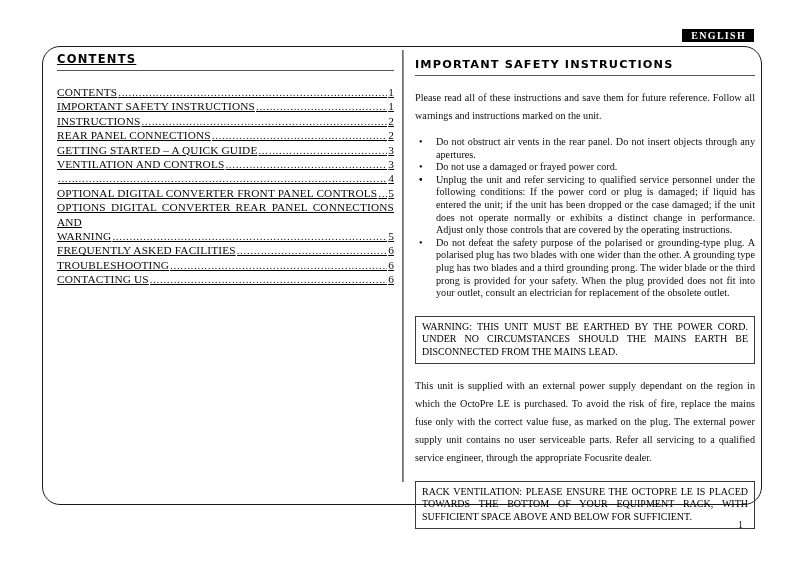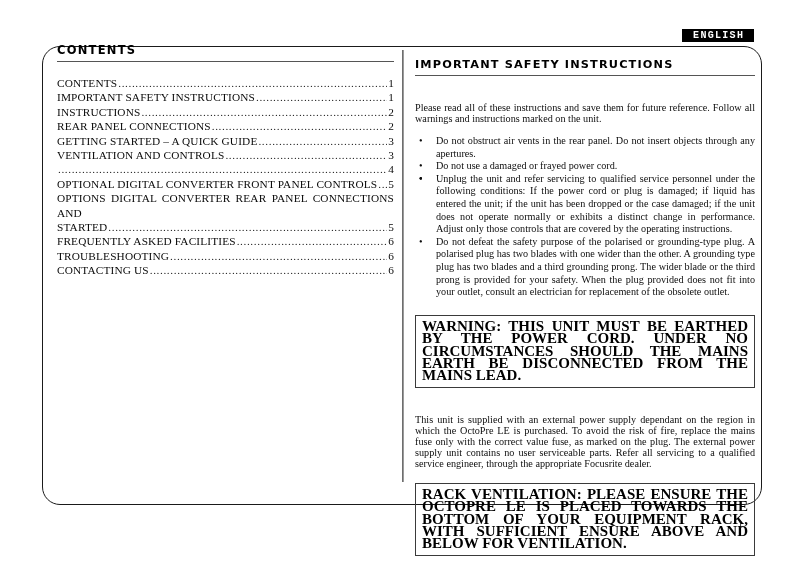--- a/index.html
+++ b/index.html
@@ -24,21 +24,21 @@
     height: 13px;
     background: #000000;
     border: 1px solid #000000;
     box-sizing: border-box;
     display: flex;
     align-items: center;
     justify-content: center;
   }
   #lang-tab .label {
     color: #ffffff;
-    font-family: Liberation Mono, monospace;
+    font-family: Liberation Serif, serif;
     font-size: 10px;
     font-weight: bold;
     letter-spacing: 1.3px;
     line-height: 1;
     text-indent: 1.3px;
     text-align: right;
   }
 
   
   #page-frame {
@@ -65,22 +65,23 @@
     box-sizing: border-box;
   }
 
   
   .column {
     position: absolute;
     box-sizing: border-box;
   }
   #left-column {
     left: 57px;
-    top: 43px;
+    top: 52px;
     width: 337px;
+    text-decoration: underline;
   }
   #right-column {
     left: 415px;
     top: 58px;
     width: 340px;
   }
 
   
   .section-heading {
     font-family: "DejaVu Sans", sans-serif;
@@ -136,23 +137,23 @@
     flex: 0 0 auto;
     white-space: nowrap;
   }
   .toc-entry.wrap .toc-second {
     display: flex;
     align-items: baseline;
   }
 
   
   .body-para {
-    margin-top: 26px;
+    margin-top: 13px;
     font-size: 10.2px;
-    line-height: 11px;
+    line-height: 18px;
     text-align: justify;
     color: #0d0d0d;
   }
   #bullet-list {
     margin-top: 11px;
     list-style: none;
     padding: 0;
   }
   #bullet-list li {
     position: relative;
@@ -169,23 +170,23 @@
     top: 0;
     font-size: 10.2px;
     line-height: 12.6px;
   }
 
   
   .notice-box {
     margin-top: 15px;
     border: 1.3px solid #3a3a3a;
     padding: 4px 6px 5px 6px;
-    font-size: 15px;
+    font-size: 10px;
     line-height: 12.4px;
-    font-weight: bold;
+    font-weight: normal;
     text-align: justify;
     color: #000000;
     box-sizing: border-box;
   }
   #warning-box { margin-top: 16px; }
   #rack-box { margin-top: 14px; }
 
   
   #page-number {
     position: absolute;
@@ -244,21 +245,21 @@
         <span class="toc-page">4</span>
       </div>
       <div class="toc-entry">
         <span class="toc-title">OPTIONAL DIGITAL CONVERTER FRONT PANEL CONTROLS</span>
         <span class="toc-dots">........................................................................................................................................................................................................</span>
         <span class="toc-page">5</span>
       </div>
       <div class="toc-entry wrap">
         <span class="toc-title">OPTIONS DIGITAL CONVERTER REAR PANEL CONNECTIONS AND</span>
         <div class="toc-second">
-          <span>STARTED</span>
+          <span>WARNING</span>
           <span class="toc-dots">........................................................................................................................................................................................................</span>
           <span class="toc-page">5</span>
         </div>
       </div>
       <div class="toc-entry">
         <span class="toc-title">FREQUENTLY ASKED FACILITIES</span>
         <span class="toc-dots">........................................................................................................................................................................................................</span>
         <span class="toc-page">6</span>
       </div>
       <div class="toc-entry">
@@ -280,16 +281,16 @@
   <ul id="bullet-list">
       <li><span class="bullet-dot">•</span><span>Do not obstruct air vents in the rear panel. Do not insert objects through any apertures.</span></li>
       <li><span class="bullet-dot">•</span><span>Do not use a damaged or frayed power cord.</span></li>
       <li><span class="bullet-dot">•</span></li>
       <li><span class="bullet-dot">•</span></li>
       <li><span class="bullet-dot">•</span><span>Unplug the unit and refer servicing to qualified service personnel under the following conditions: If the power cord or plug is damaged; if liquid has entered the unit; if the unit has been dropped or the case damaged; if the unit does not operate normally or exhibits a distinct change in performance. Adjust only those controls that are covered by the operating instructions.</span></li>
       <li><span class="bullet-dot">•</span><span>Do not defeat the safety purpose of the polarised or grounding-type plug. A polarised plug has two blades with one wider than the other. A grounding type plug has two blades and a third grounding prong. The wider blade or the third prong is provided for your safety. When the plug provided does not fit into your outlet, consult an electrician for replacement of the obsolete outlet.</span></li>
     </ul>
   <div class="notice-box" id="warning-box">WARNING: THIS UNIT MUST BE EARTHED BY THE POWER CORD. UNDER NO CIRCUMSTANCES SHOULD THE MAINS EARTH BE DISCONNECTED FROM THE MAINS LEAD.</div>
   <div class="body-para">This unit is supplied with an external power supply dependant on the region in which the OctoPre LE is purchased. To avoid the risk of fire, replace the mains fuse only with the correct value fuse, as marked on the plug. The external power supply unit contains no user serviceable parts. Refer all servicing to a qualified service engineer, through the appropriate Focusrite dealer.</div>
-  <div class="notice-box" id="rack-box">RACK VENTILATION: PLEASE ENSURE THE OCTOPRE LE IS PLACED TOWARDS THE BOTTOM OF YOUR EQUIPMENT RACK, WITH SUFFICIENT ENSURE ABOVE AND BELOW FOR VENTILATION.</div>
+  <div class="notice-box" id="rack-box">RACK VENTILATION: PLEASE ENSURE THE OCTOPRE LE IS PLACED TOWARDS THE BOTTOM OF YOUR EQUIPMENT RACK, WITH SUFFICIENT SPACE ABOVE AND BELOW FOR SUFFICIENT.</div>
 </div>
 
 <div id="page-number">1</div>
 
 </body></html>

